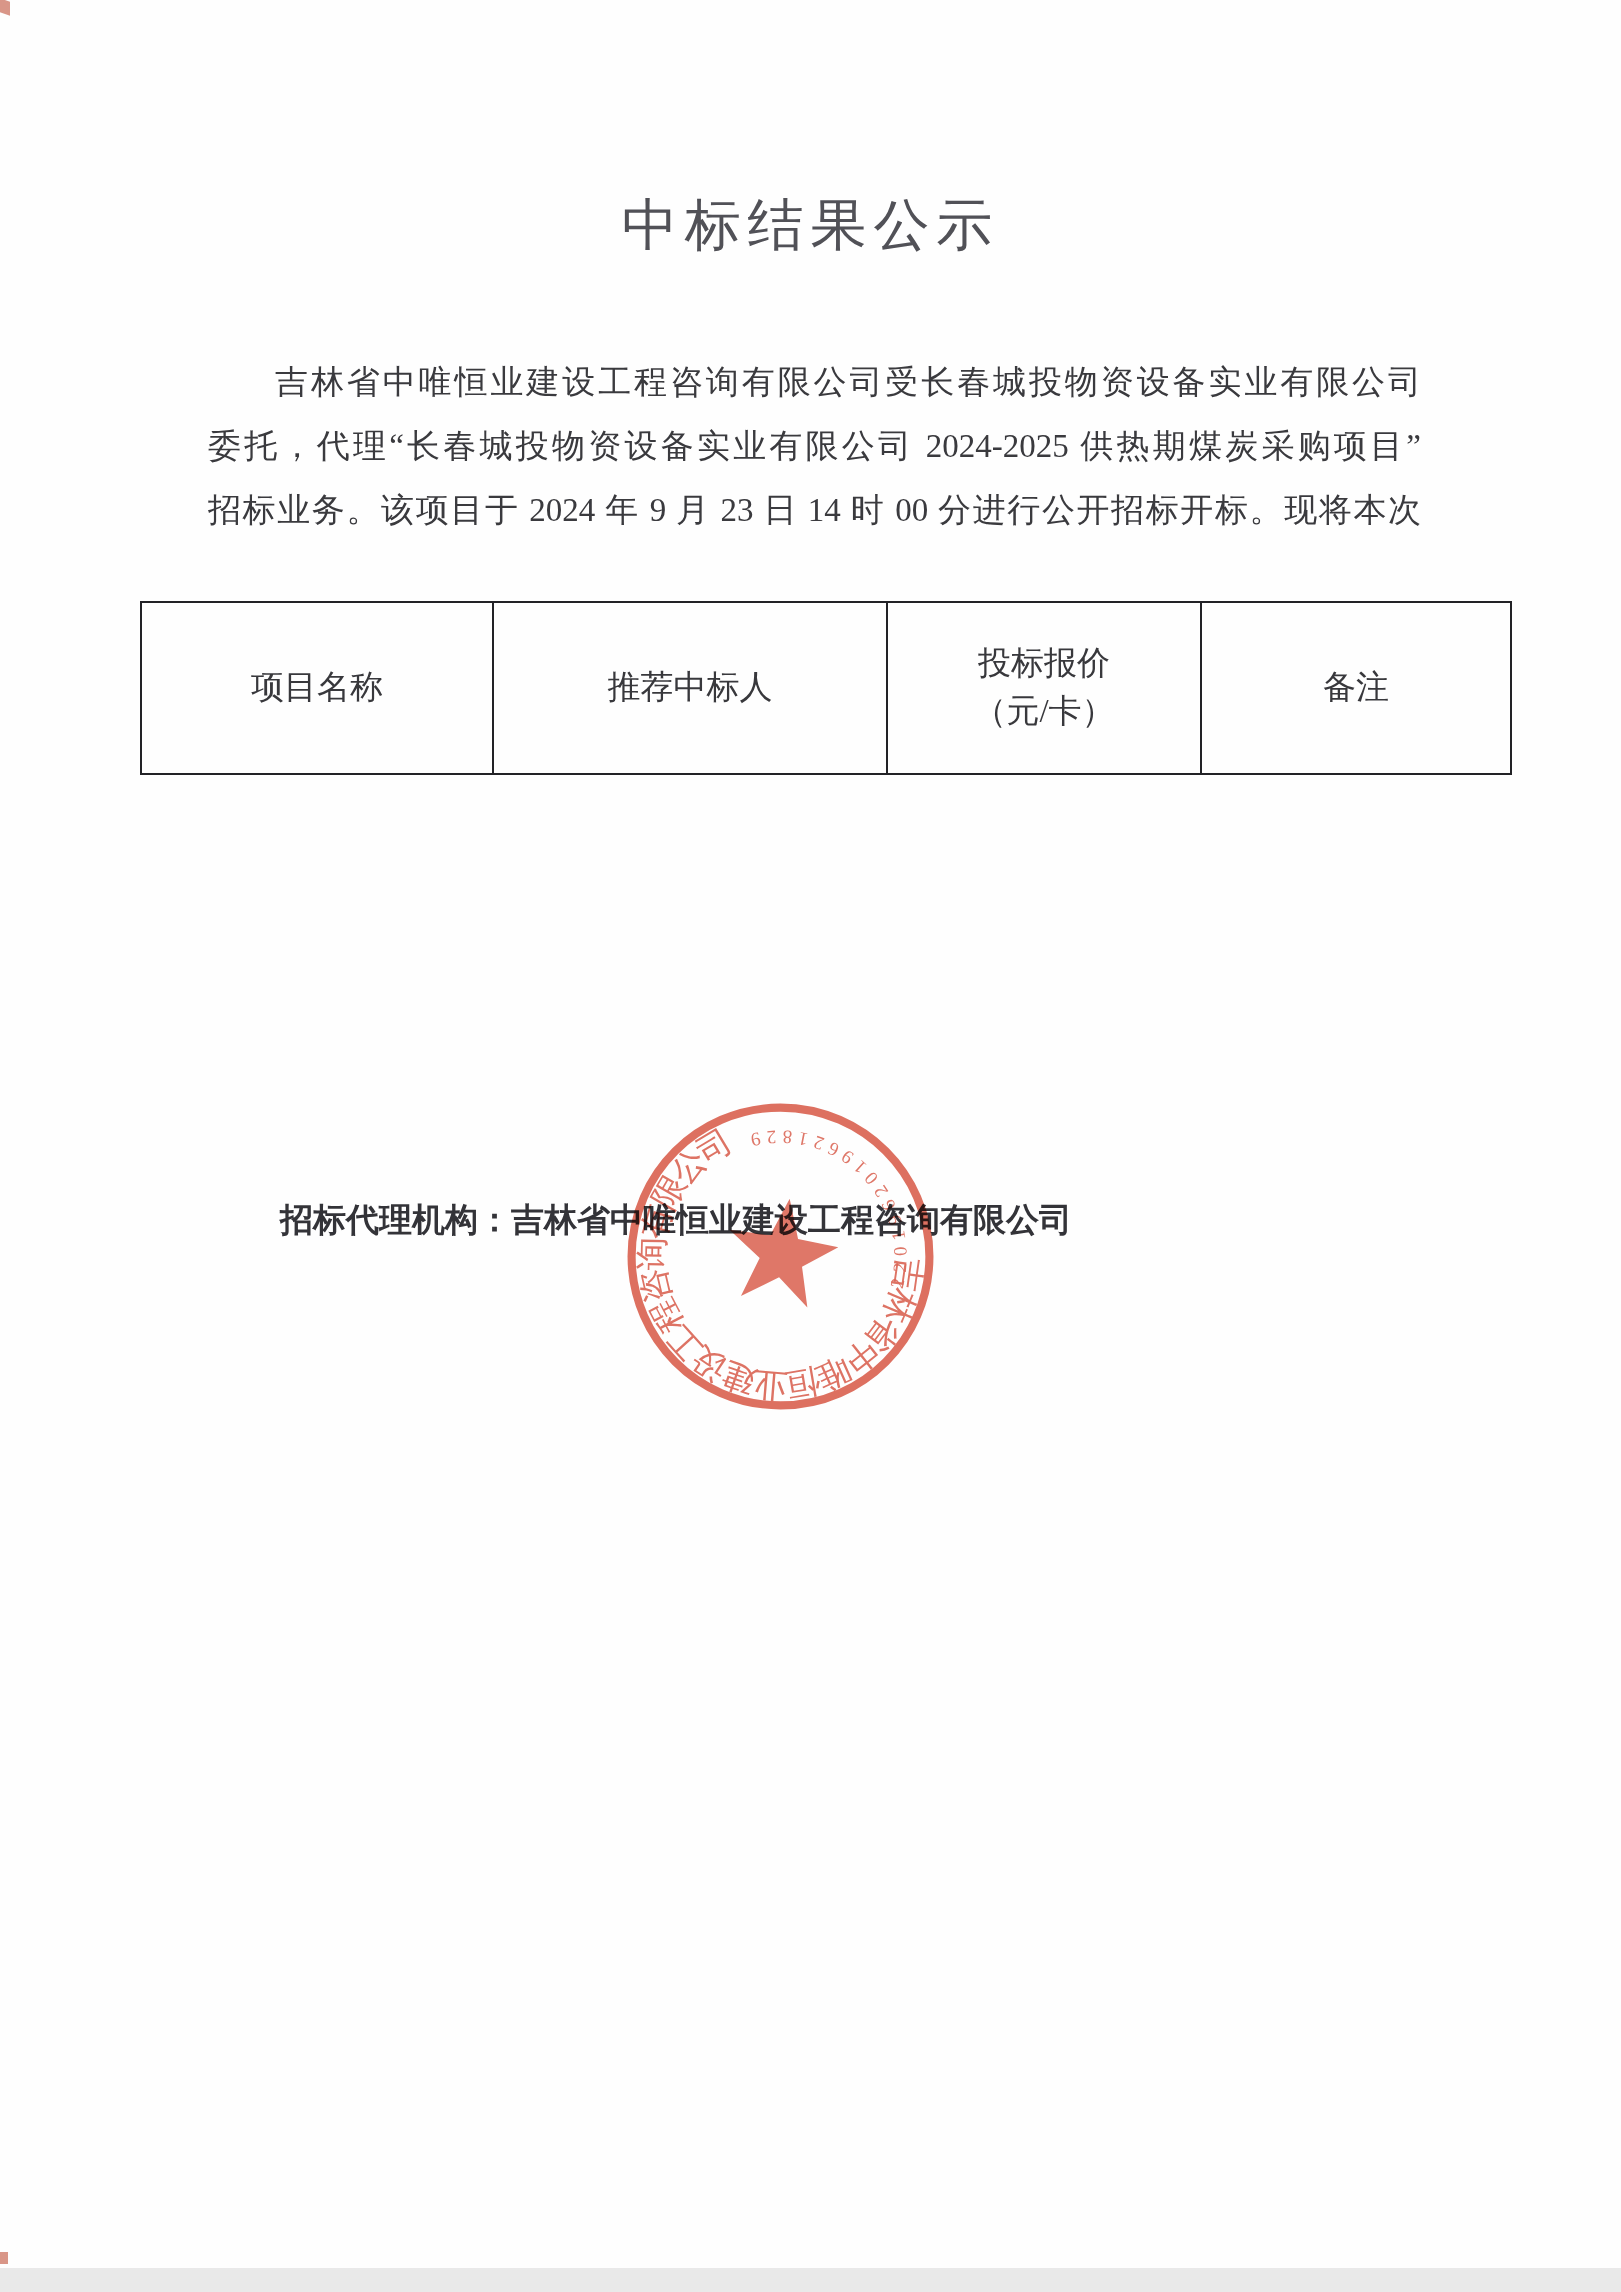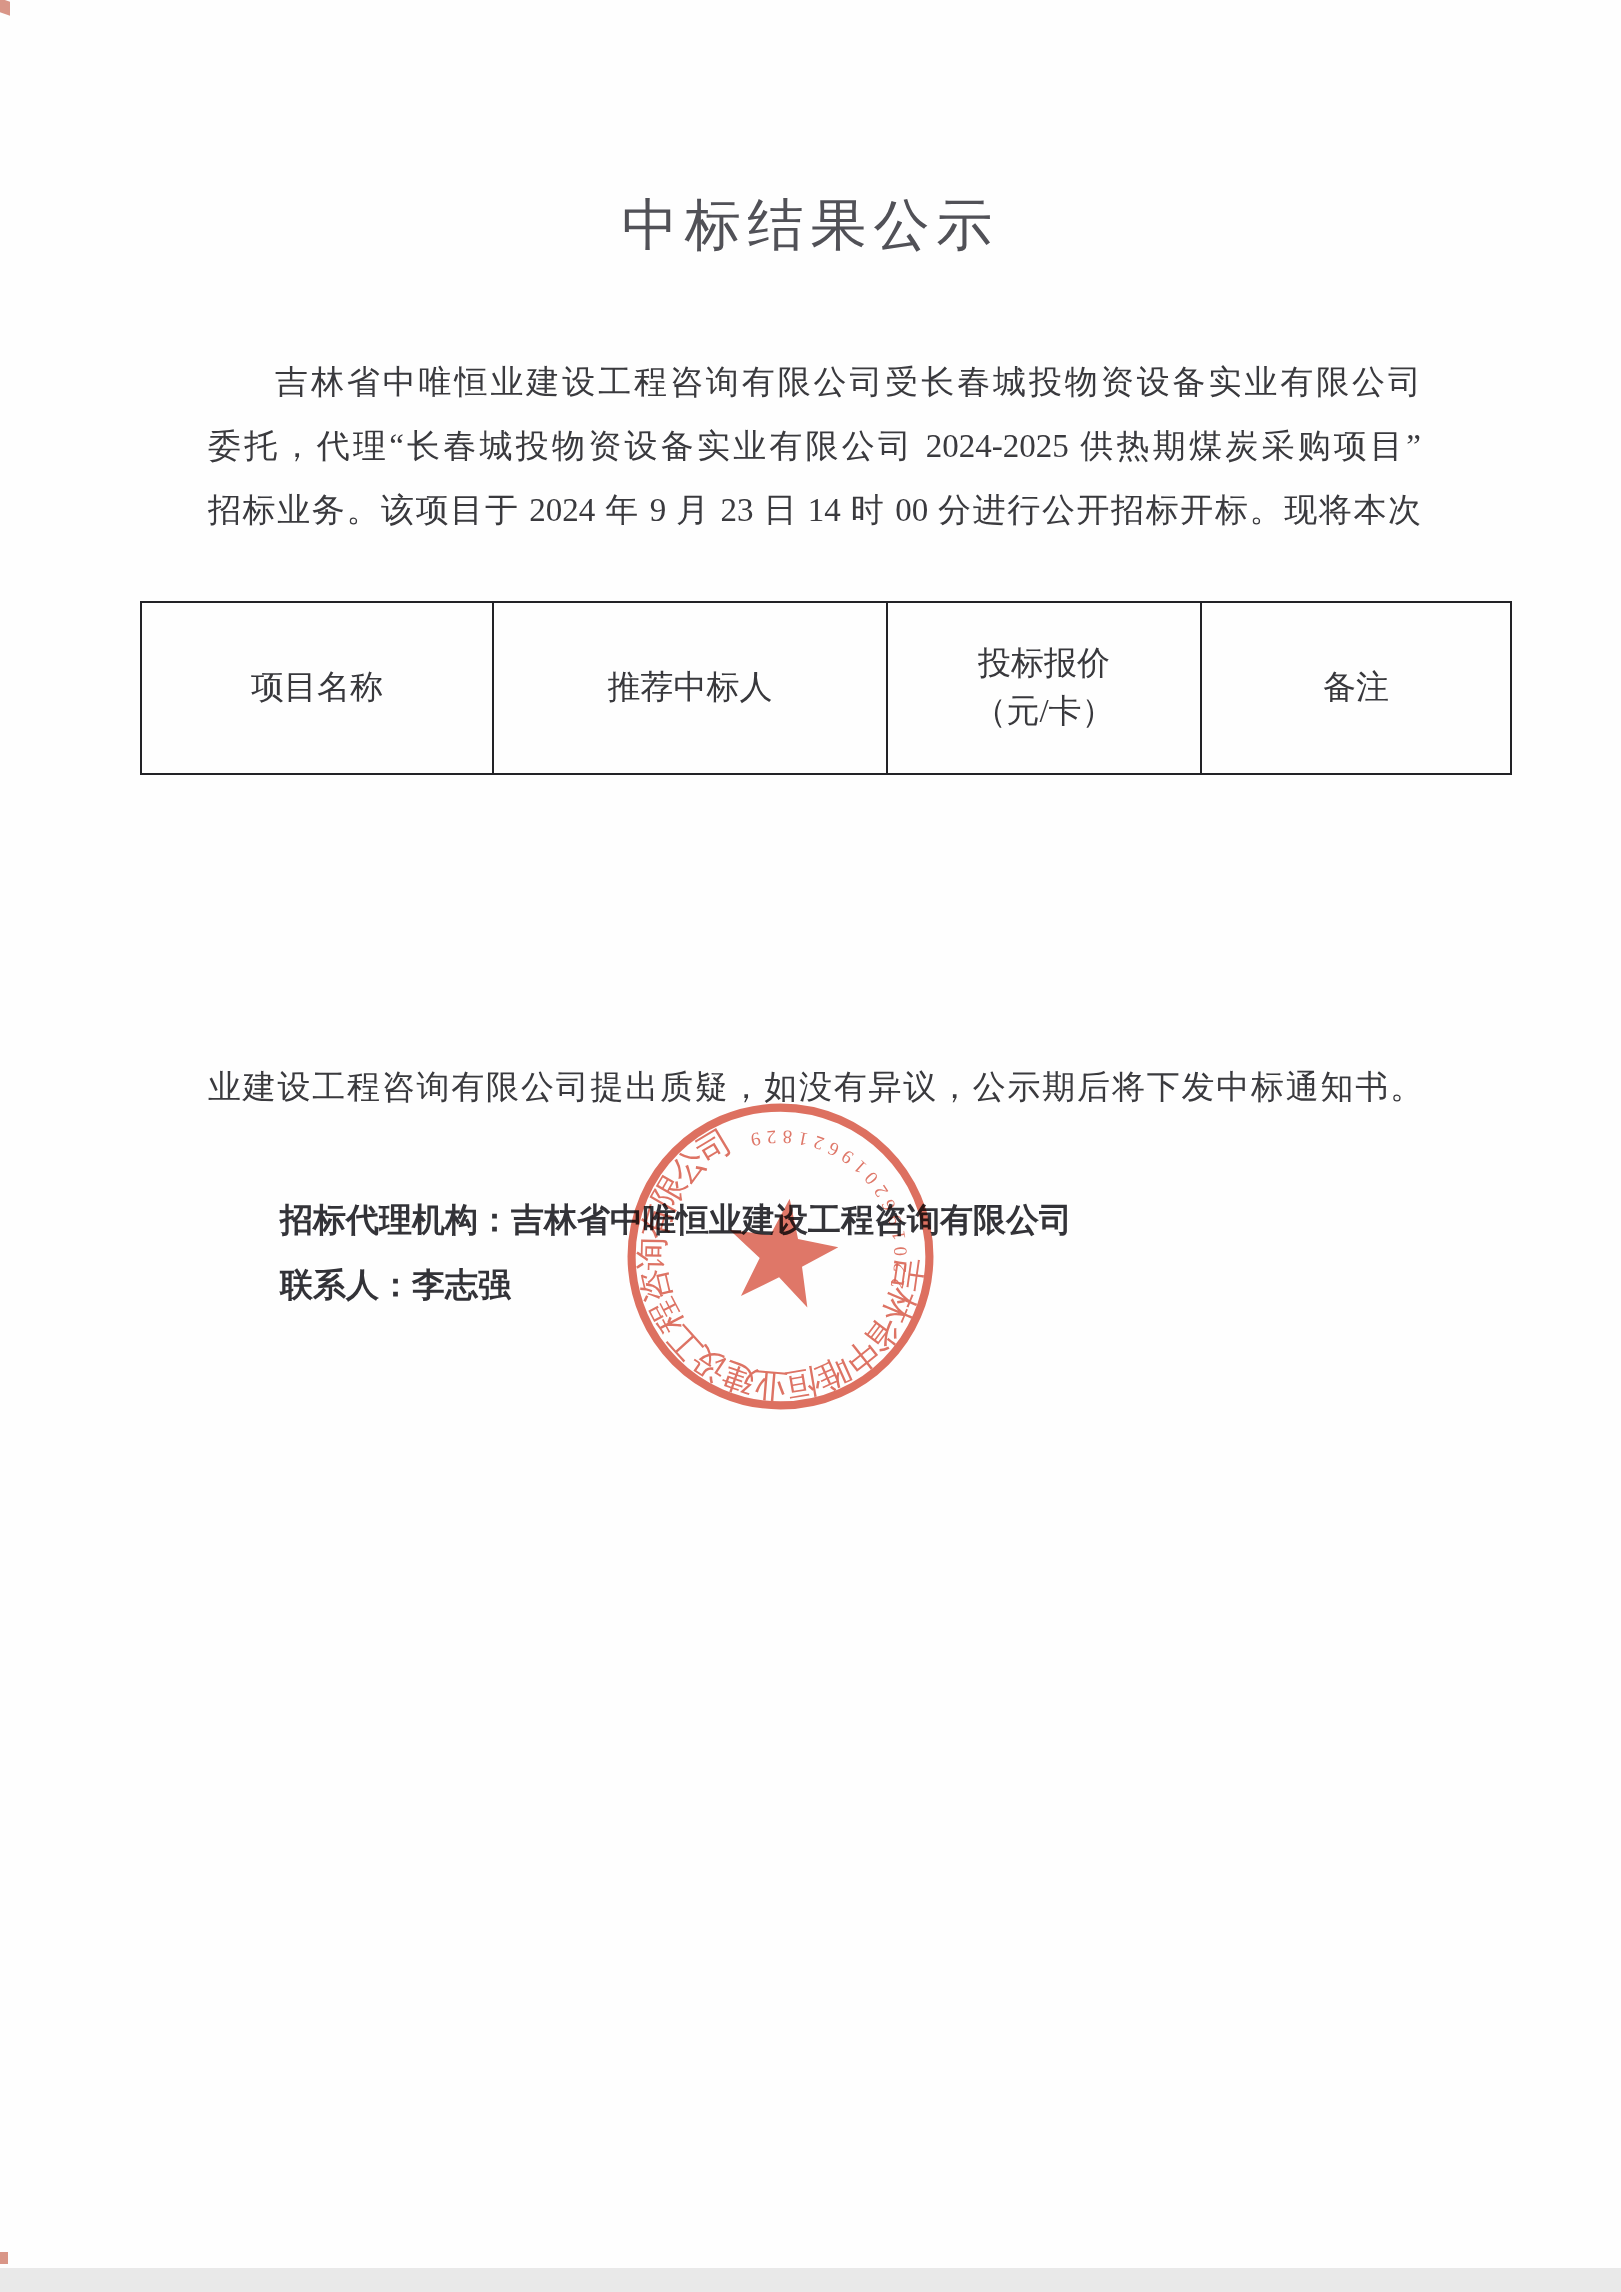--- a/index.html
+++ b/index.html
@@ -84,26 +84,24 @@
         <td>
           <div>投标报价</div>
           <div>（元/卡）</div>
         </td>
         <td>备注</td>
       </tr>
     </tbody>
   </table>
 
   <div class="para para2">
-    <div class="line jl">业建设工程咨询有限公司提出质疑，如没有异议，公示期后将下发中标通知书。</div>
   </div>
 
   <div class="contacts">
     <div class="line">招标代理机构：吉林省中唯恒业建设工程咨询有限公司</div>
-    <div class="line">联系人：李志强</div>
   </div>
 
   <div class="seal">
     <svg viewBox="0 0 400 400">
       <g transform="rotate(-135 200 200)" fill="#d85745" stroke="none">
         <circle cx="200" cy="200" r="165" fill="none" stroke="#d85745" stroke-width="9" opacity="0.95"></circle>
         <polygon opacity="0.9" points="200,138 215.2,182.6 261.0,181.1 224.8,208.9 238.1,252.5 200,227.5 161.9,252.5 175.2,208.9 139.0,181.1 184.8,182.6"></polygon>
         <path id="seal-name-arc" d="M 108,292 A 130,130 0 1 1 292,292" fill="none"></path>
         <path id="seal-code-arc" d="M 79,270 A 140,140 0 0 0 321,270" fill="none"></path>
         <text font-size="37" opacity="0.92">

